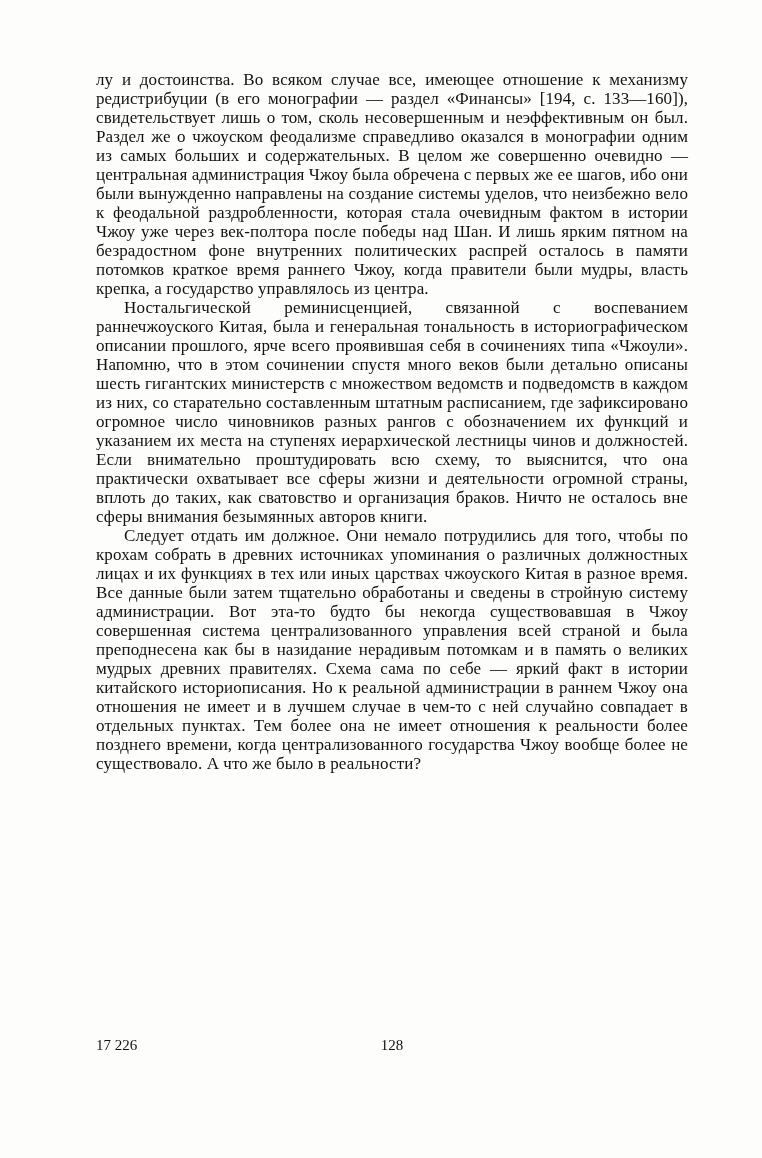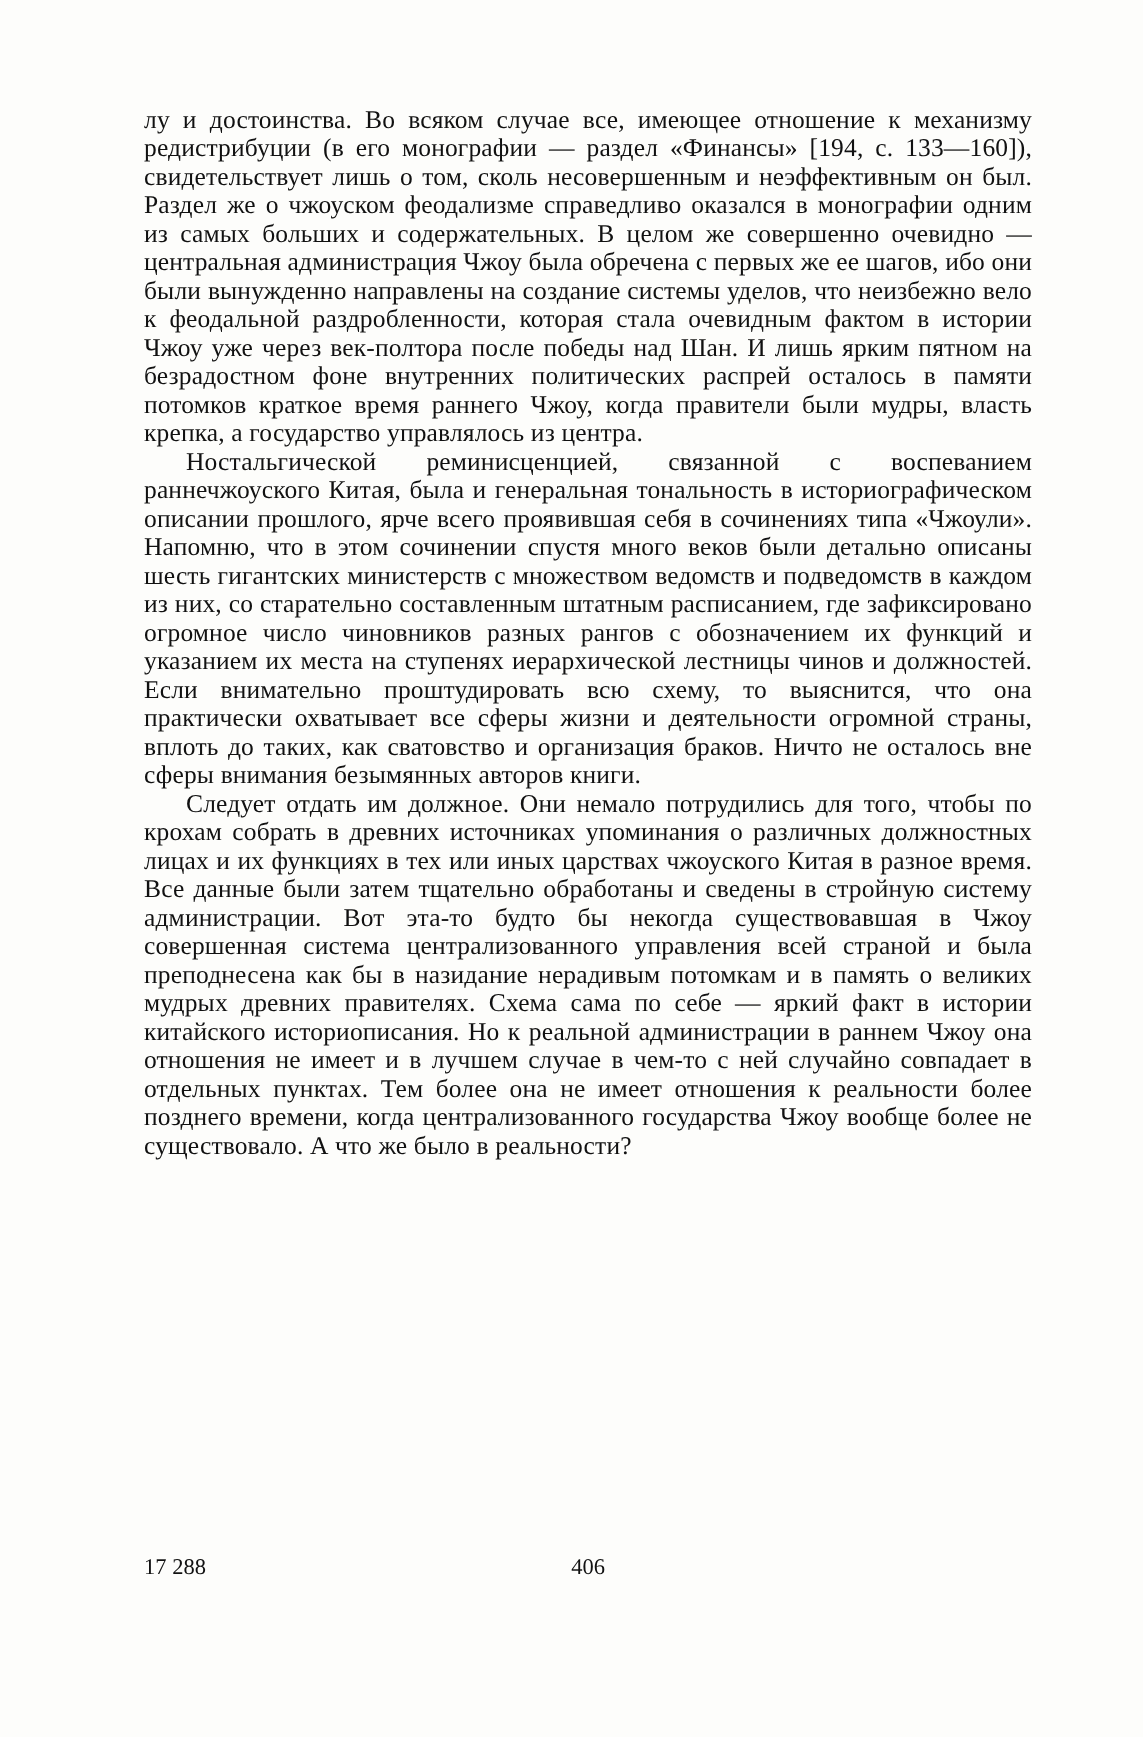--- a/index.html
+++ b/index.html
@@ -56,17 +56,17 @@
 
 <div class="page">
 
   <div class="text-block">
     <p class="para">лу и достоинства. Во всяком случае все, имеющее отношение к механизму редистрибуции (в его монографии — раздел «Финансы» [194, с. 133—160]), свидетельствует лишь о том, сколь несовершенным и неэффективным он был. Раздел же о чжоуском феодализме справедливо оказался в монографии одним из самых больших и содержательных. В целом же совершенно очевидно — центральная администрация Чжоу была обречена с первых же ее шагов, ибо они были вынужденно направлены на создание системы уделов, что неизбежно вело к феодальной раздробленности, которая стала очевидным фактом в истории Чжоу уже через век-полтора после победы над Шан. И лишь ярким пятном на безрадостном фоне внутренних политических распрей осталось в памяти потомков краткое время раннего Чжоу, когда правители были мудры, власть крепка, а государство управлялось из центра.</p>
     <p class="para indent">Ностальгической реминисценцией, связанной с воспеванием раннечжоуского Китая, была и генеральная тональность в историографическом описании прошлого, ярче всего проявившая себя в сочинениях типа «Чжоули». Напомню, что в этом сочинении спустя много веков были детально описаны шесть гигантских министерств с множеством ведомств и подведомств в каждом из них, со старательно составленным штатным расписанием, где зафиксировано огромное число чиновников разных рангов с обозначением их функций и указанием их места на ступенях иерархической лестницы чинов и должностей. Если внимательно проштудировать всю схему, то выяснится, что она практически охватывает все сферы жизни и деятельности огромной страны, вплоть до таких, как сватовство и организация браков. Ничто не осталось вне сферы внимания безымянных авторов книги.</p>
     <p class="para indent">Следует отдать им должное. Они немало потрудились для того, чтобы по крохам собрать в древних источниках упоминания о различных должностных лицах и их функциях в тех или иных царствах чжоуского Китая в разное время. Все данные были затем тщательно обработаны и сведены в стройную систему администрации. Вот эта-то будто бы некогда существовавшая в Чжоу совершенная система централизованного управления всей страной и была преподнесена как бы в назидание нерадивым потомкам и в память о великих мудрых древних правителях. Схема сама по себе — яркий факт в истории китайского историописания. Но к реальной администрации в раннем Чжоу она отношения не имеет и в лучшем случае в чем-то с ней случайно совпадает в отдельных пунктах. Тем более она не имеет отношения к реальности более позднего времени, когда централизованного государства Чжоу вообще более не существовало. А что же было в реальности?</p>
   </div>
 
   <div class="footer">
-    <span class="print-code">17 288</span>
-    <span class="page-num">406</span>
+    <span class="print-code">17 226</span>
+    <span class="page-num">128</span>
   </div>
 
 </div>
 
 </body></html>

